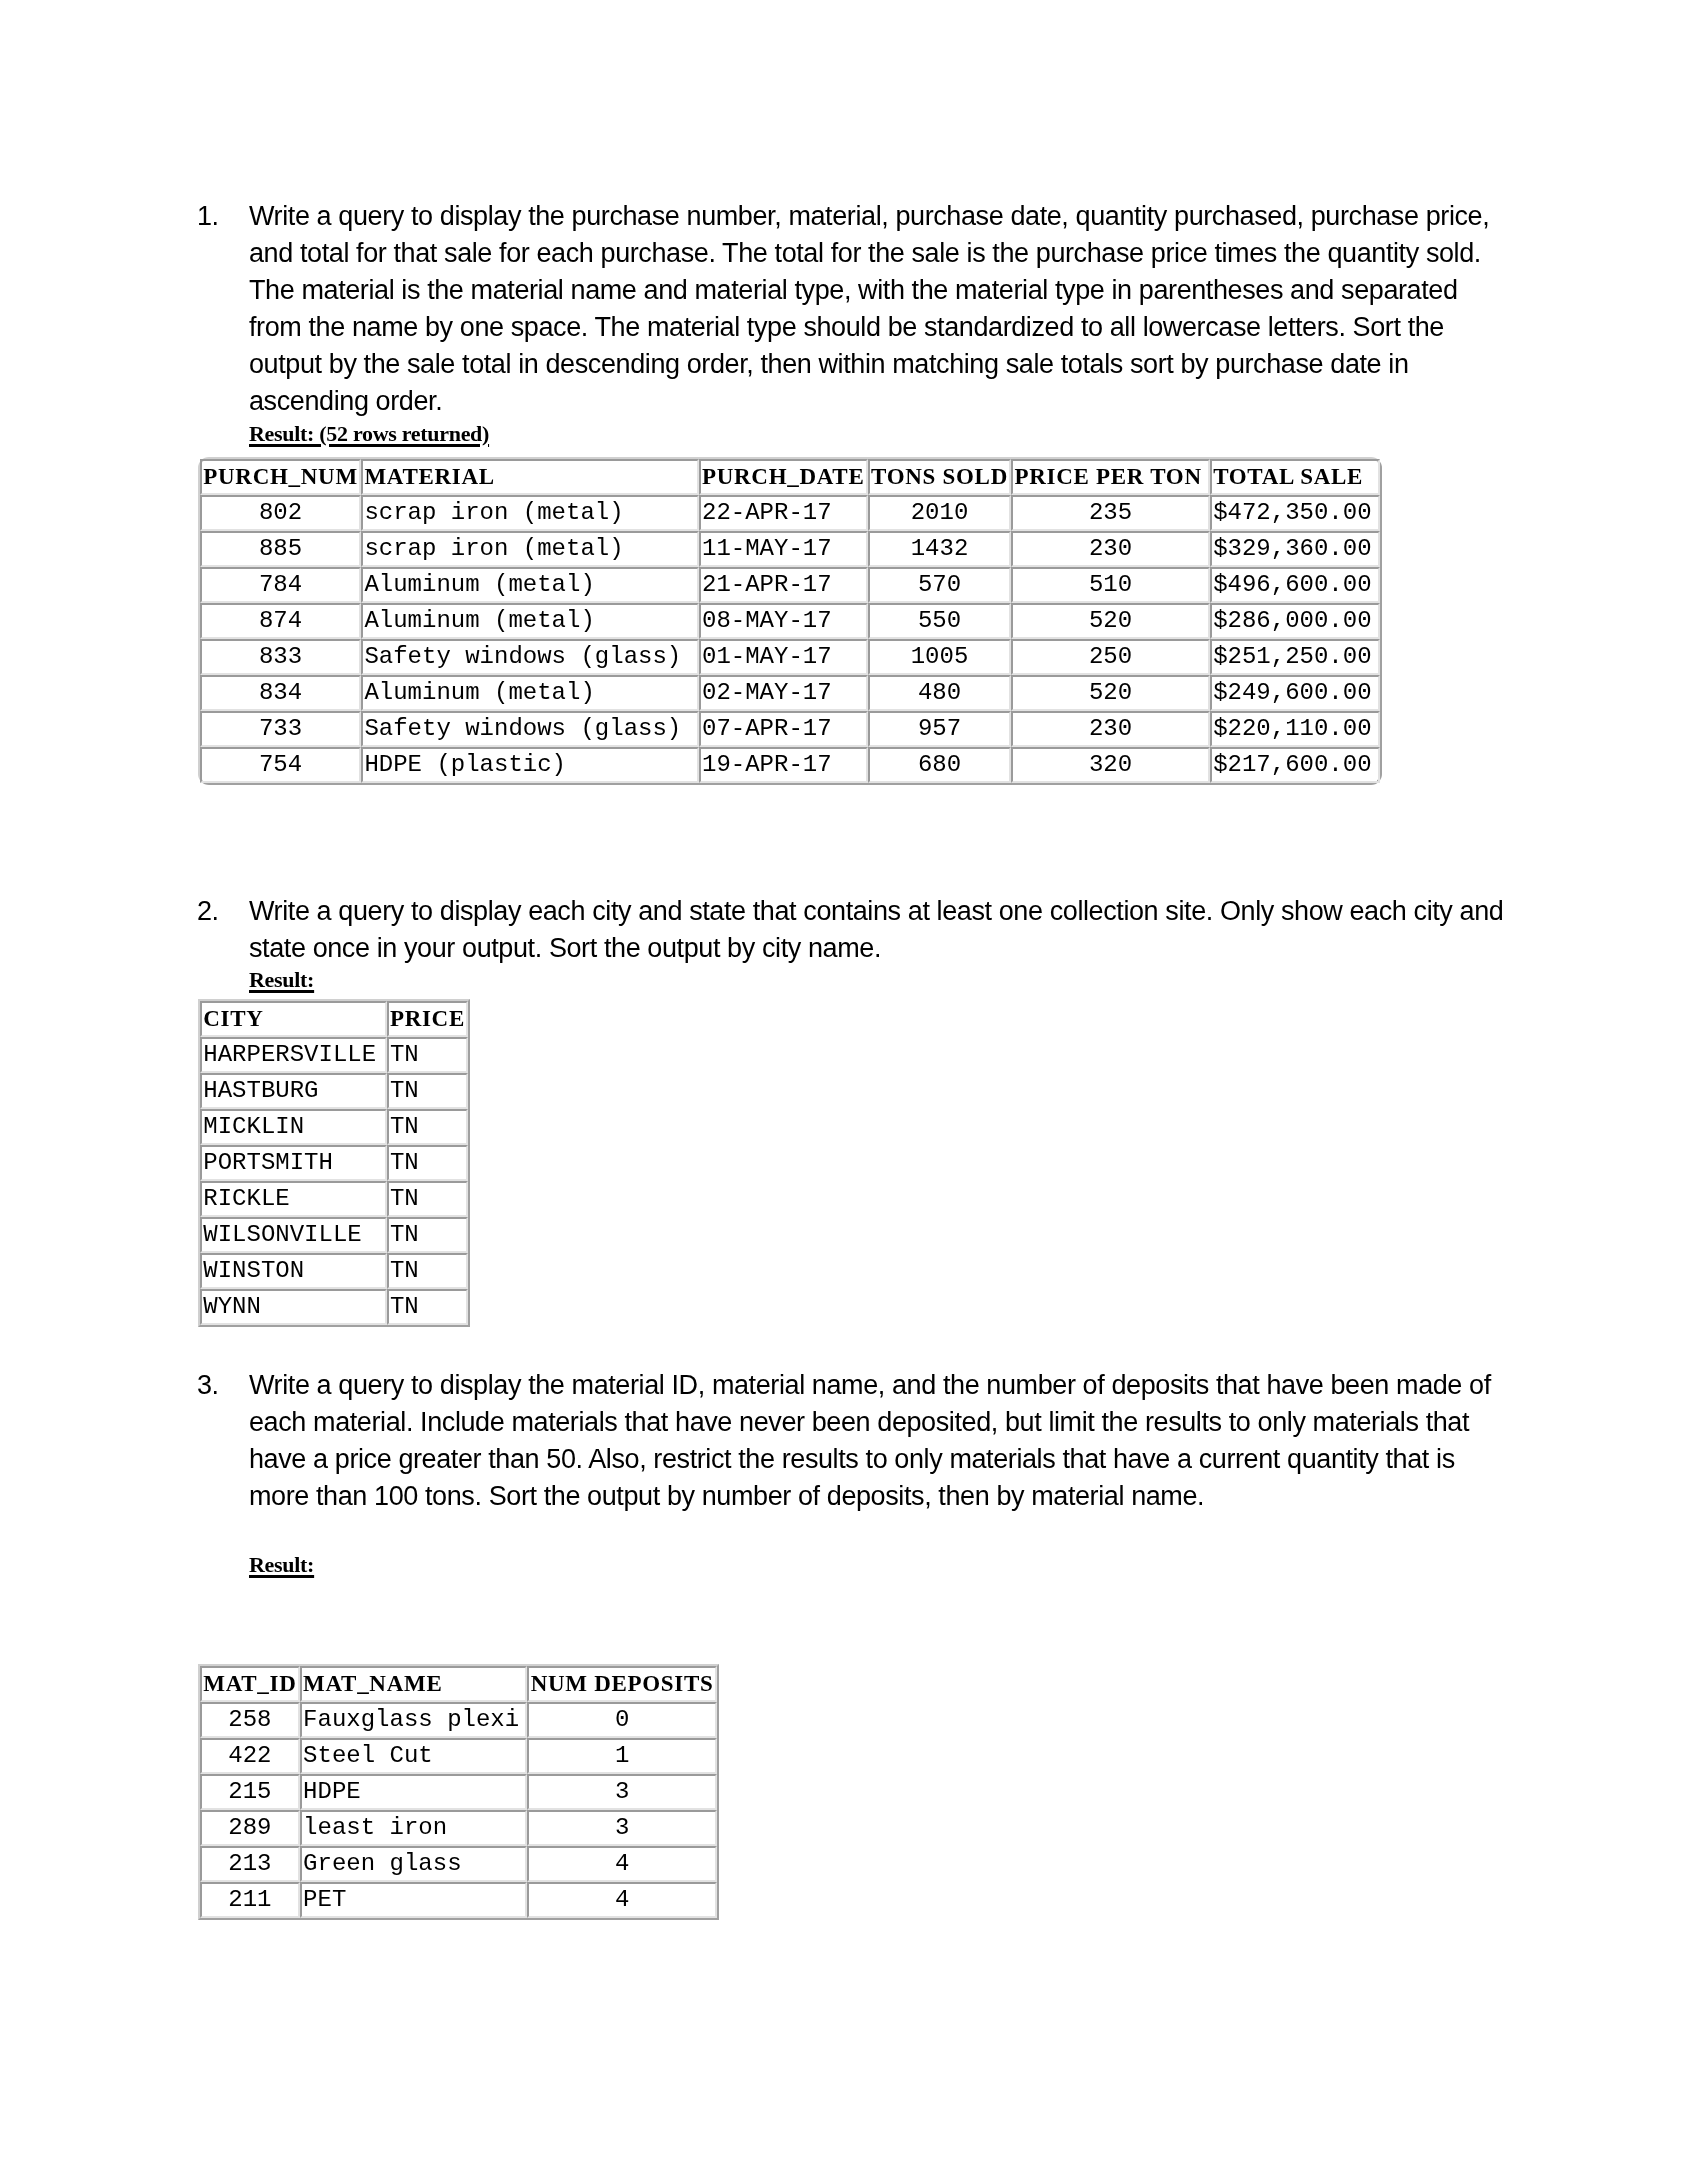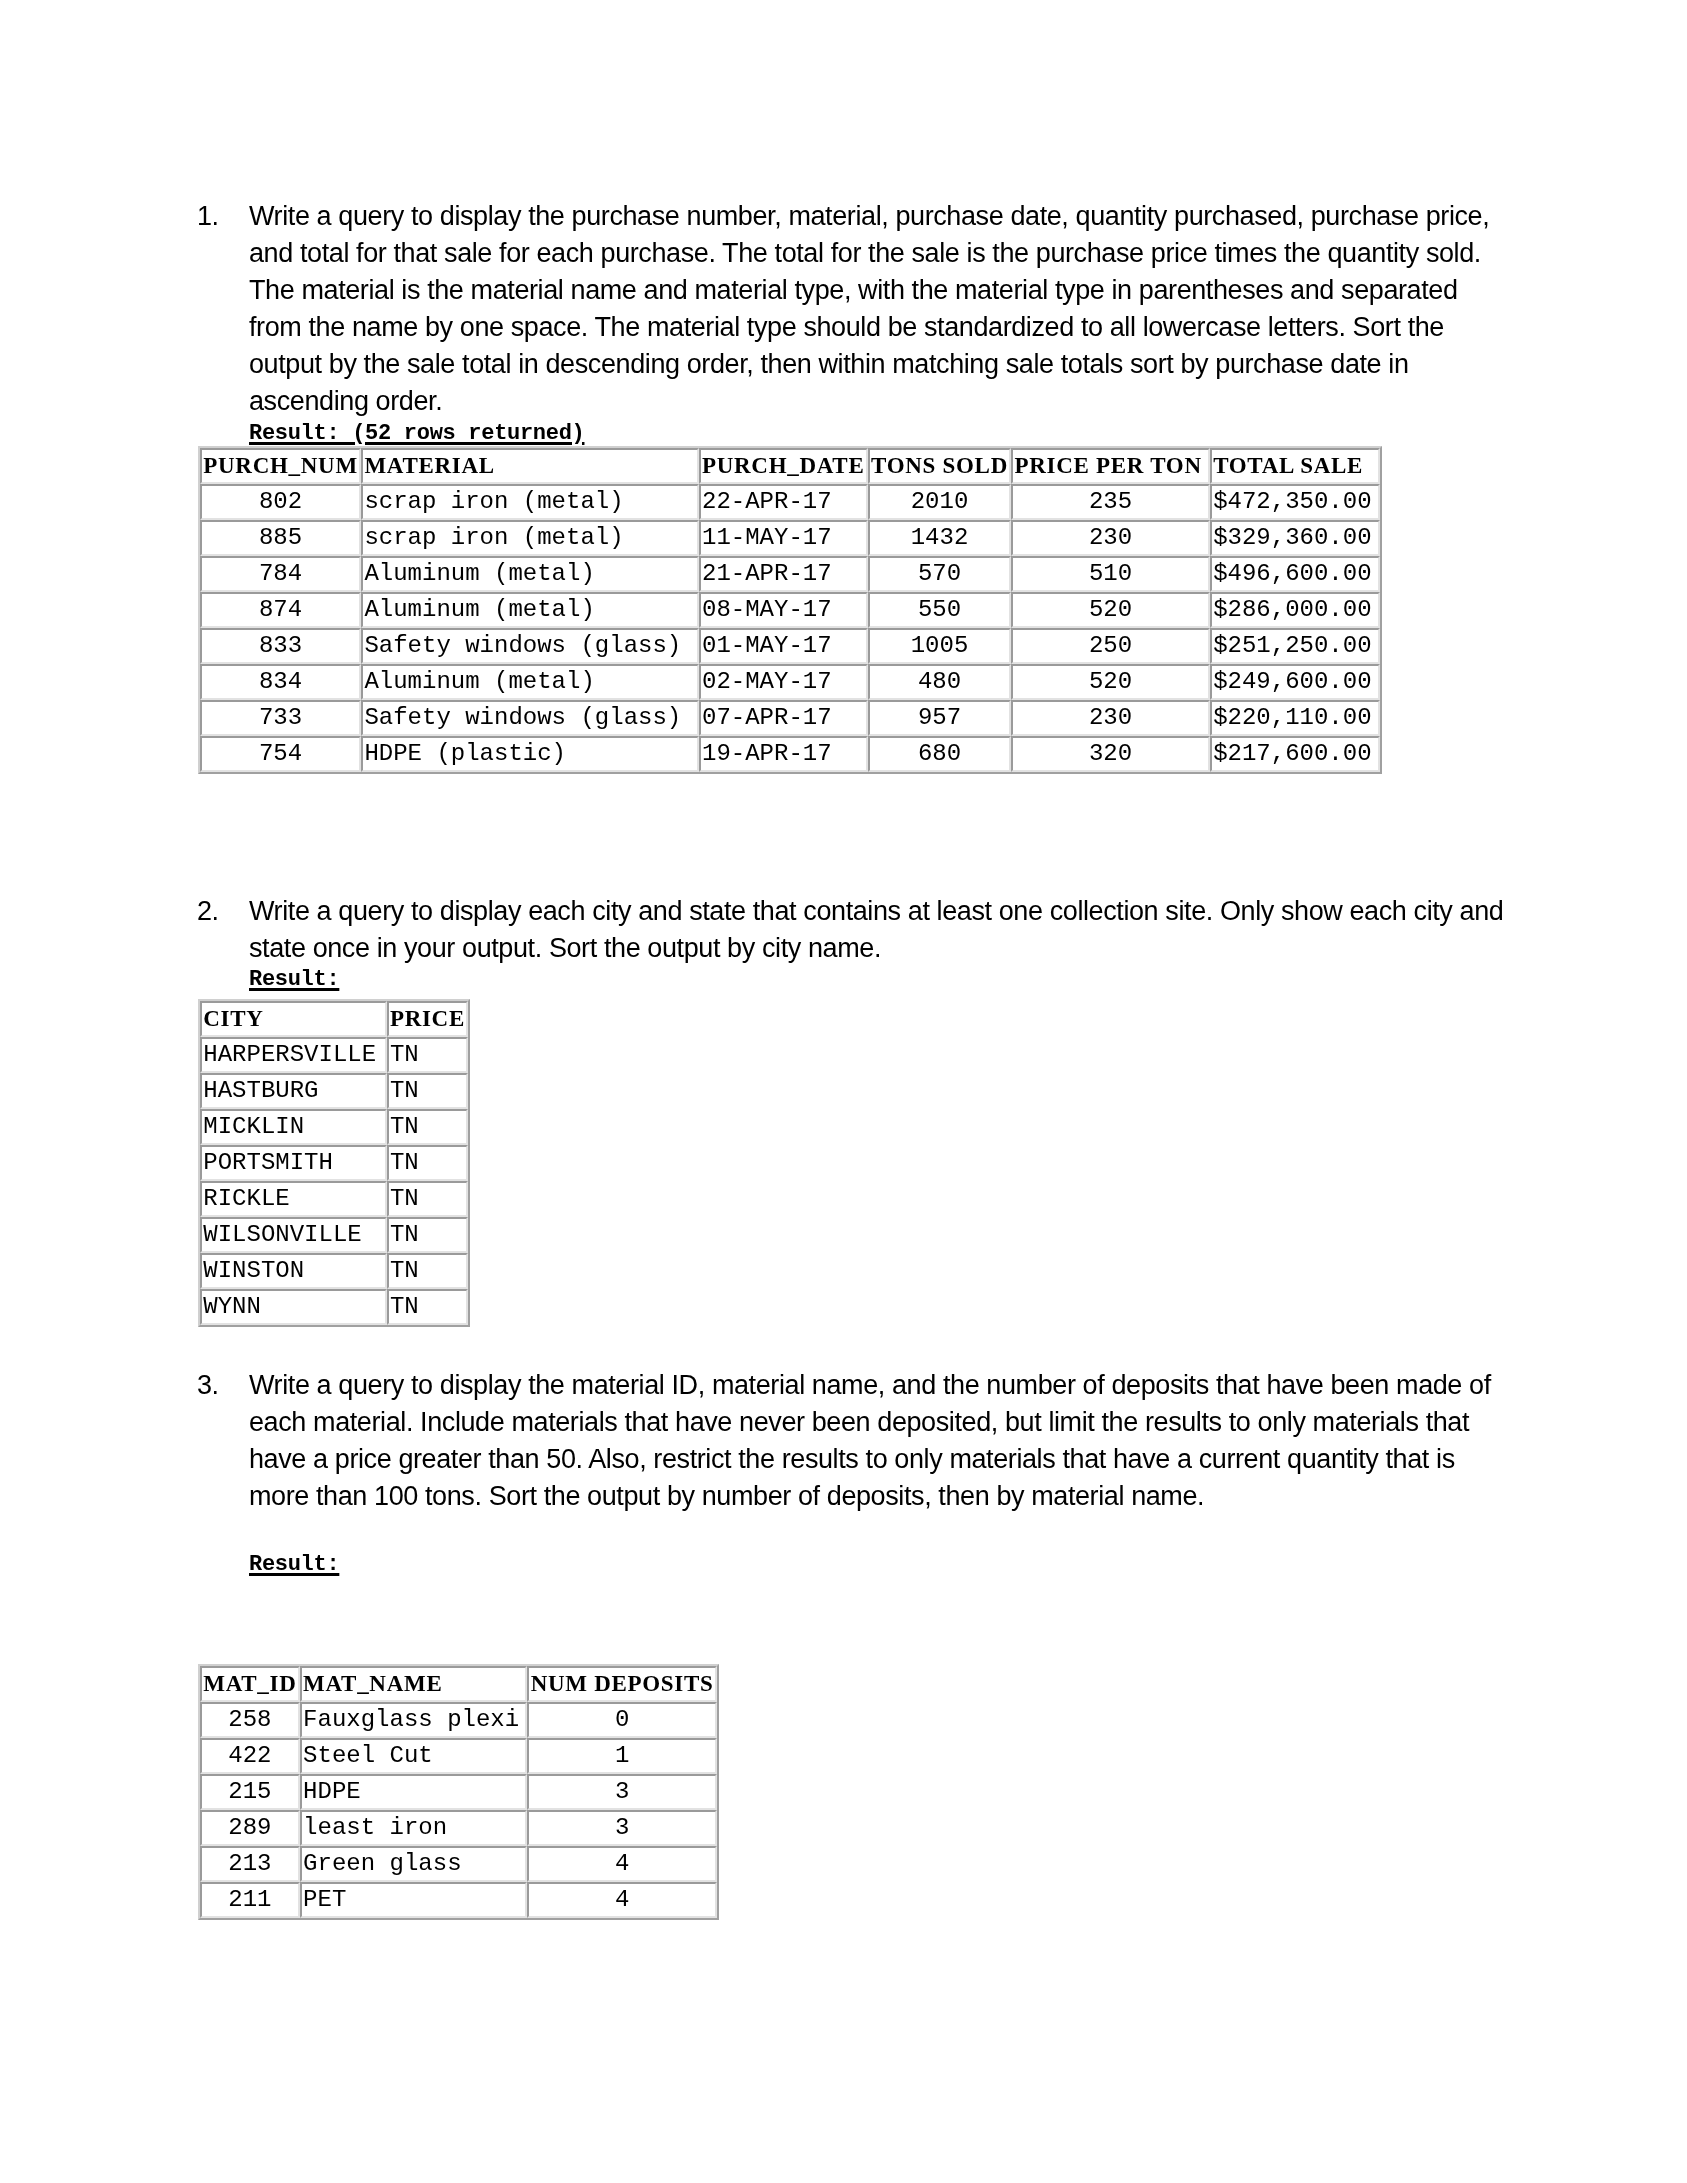--- a/index.html
+++ b/index.html
@@ -12,21 +12,21 @@
     font-size: 27px;
     line-height: 37px;
     letter-spacing: -0.4px;
   }
   .q-row { display: flex; }
   .q-num { width: 52px; flex: 0 0 52px; }
   .q-text { flex: 1; }
   .result-label {
     position: absolute;
     left: 249px;
-    font-family: Liberation Mono, monospace;
+    font-family: Liberation Serif, serif;
     font-weight: bold;
     font-size: 22px;
     text-decoration: underline;
     text-decoration-thickness: 2.6px;
     text-underline-offset: 2.6px;
     letter-spacing: -0.3px;
   }
   table.rs {
     position: absolute;
     left: 198px;
@@ -61,21 +61,21 @@
 <body>
 
 <div class="question" style="top:198px;">
   <div class="q-row">
     <span class="q-num">1.</span>
     <span class="q-text">Write a query to display the purchase number, material, purchase date, quantity purchased, purchase price, and total for that sale for each purchase.  The total for the sale is the purchase price times the quantity sold.  The material is the material name and material type, with the material type in parentheses and separated from the name by one space.  The material type should be standardized to all lowercase letters.  Sort the output by the sale total in descending order, then within matching sale totals sort by purchase date in ascending order.</span>
   </div>
 </div>
 <div class="result-label" style="top:421px;">Result: (52 rows returned)</div>
 
-<table class="rs" style="top:446px;">
+<table class="rs" style="top:457px;border-radius:11px;">
   <thead>
     <tr>
       <th style="width:132px">PURCH_NUM</th>
       <th style="width:331px">MATERIAL</th>
       <th style="width:146px">PURCH_DATE</th>
       <th style="width:136px">TONS SOLD</th>
       <th style="width:192px">PRICE PER TON</th>
       <th style="width:164px">TOTAL SALE</th>
     </tr>
   </thead>

